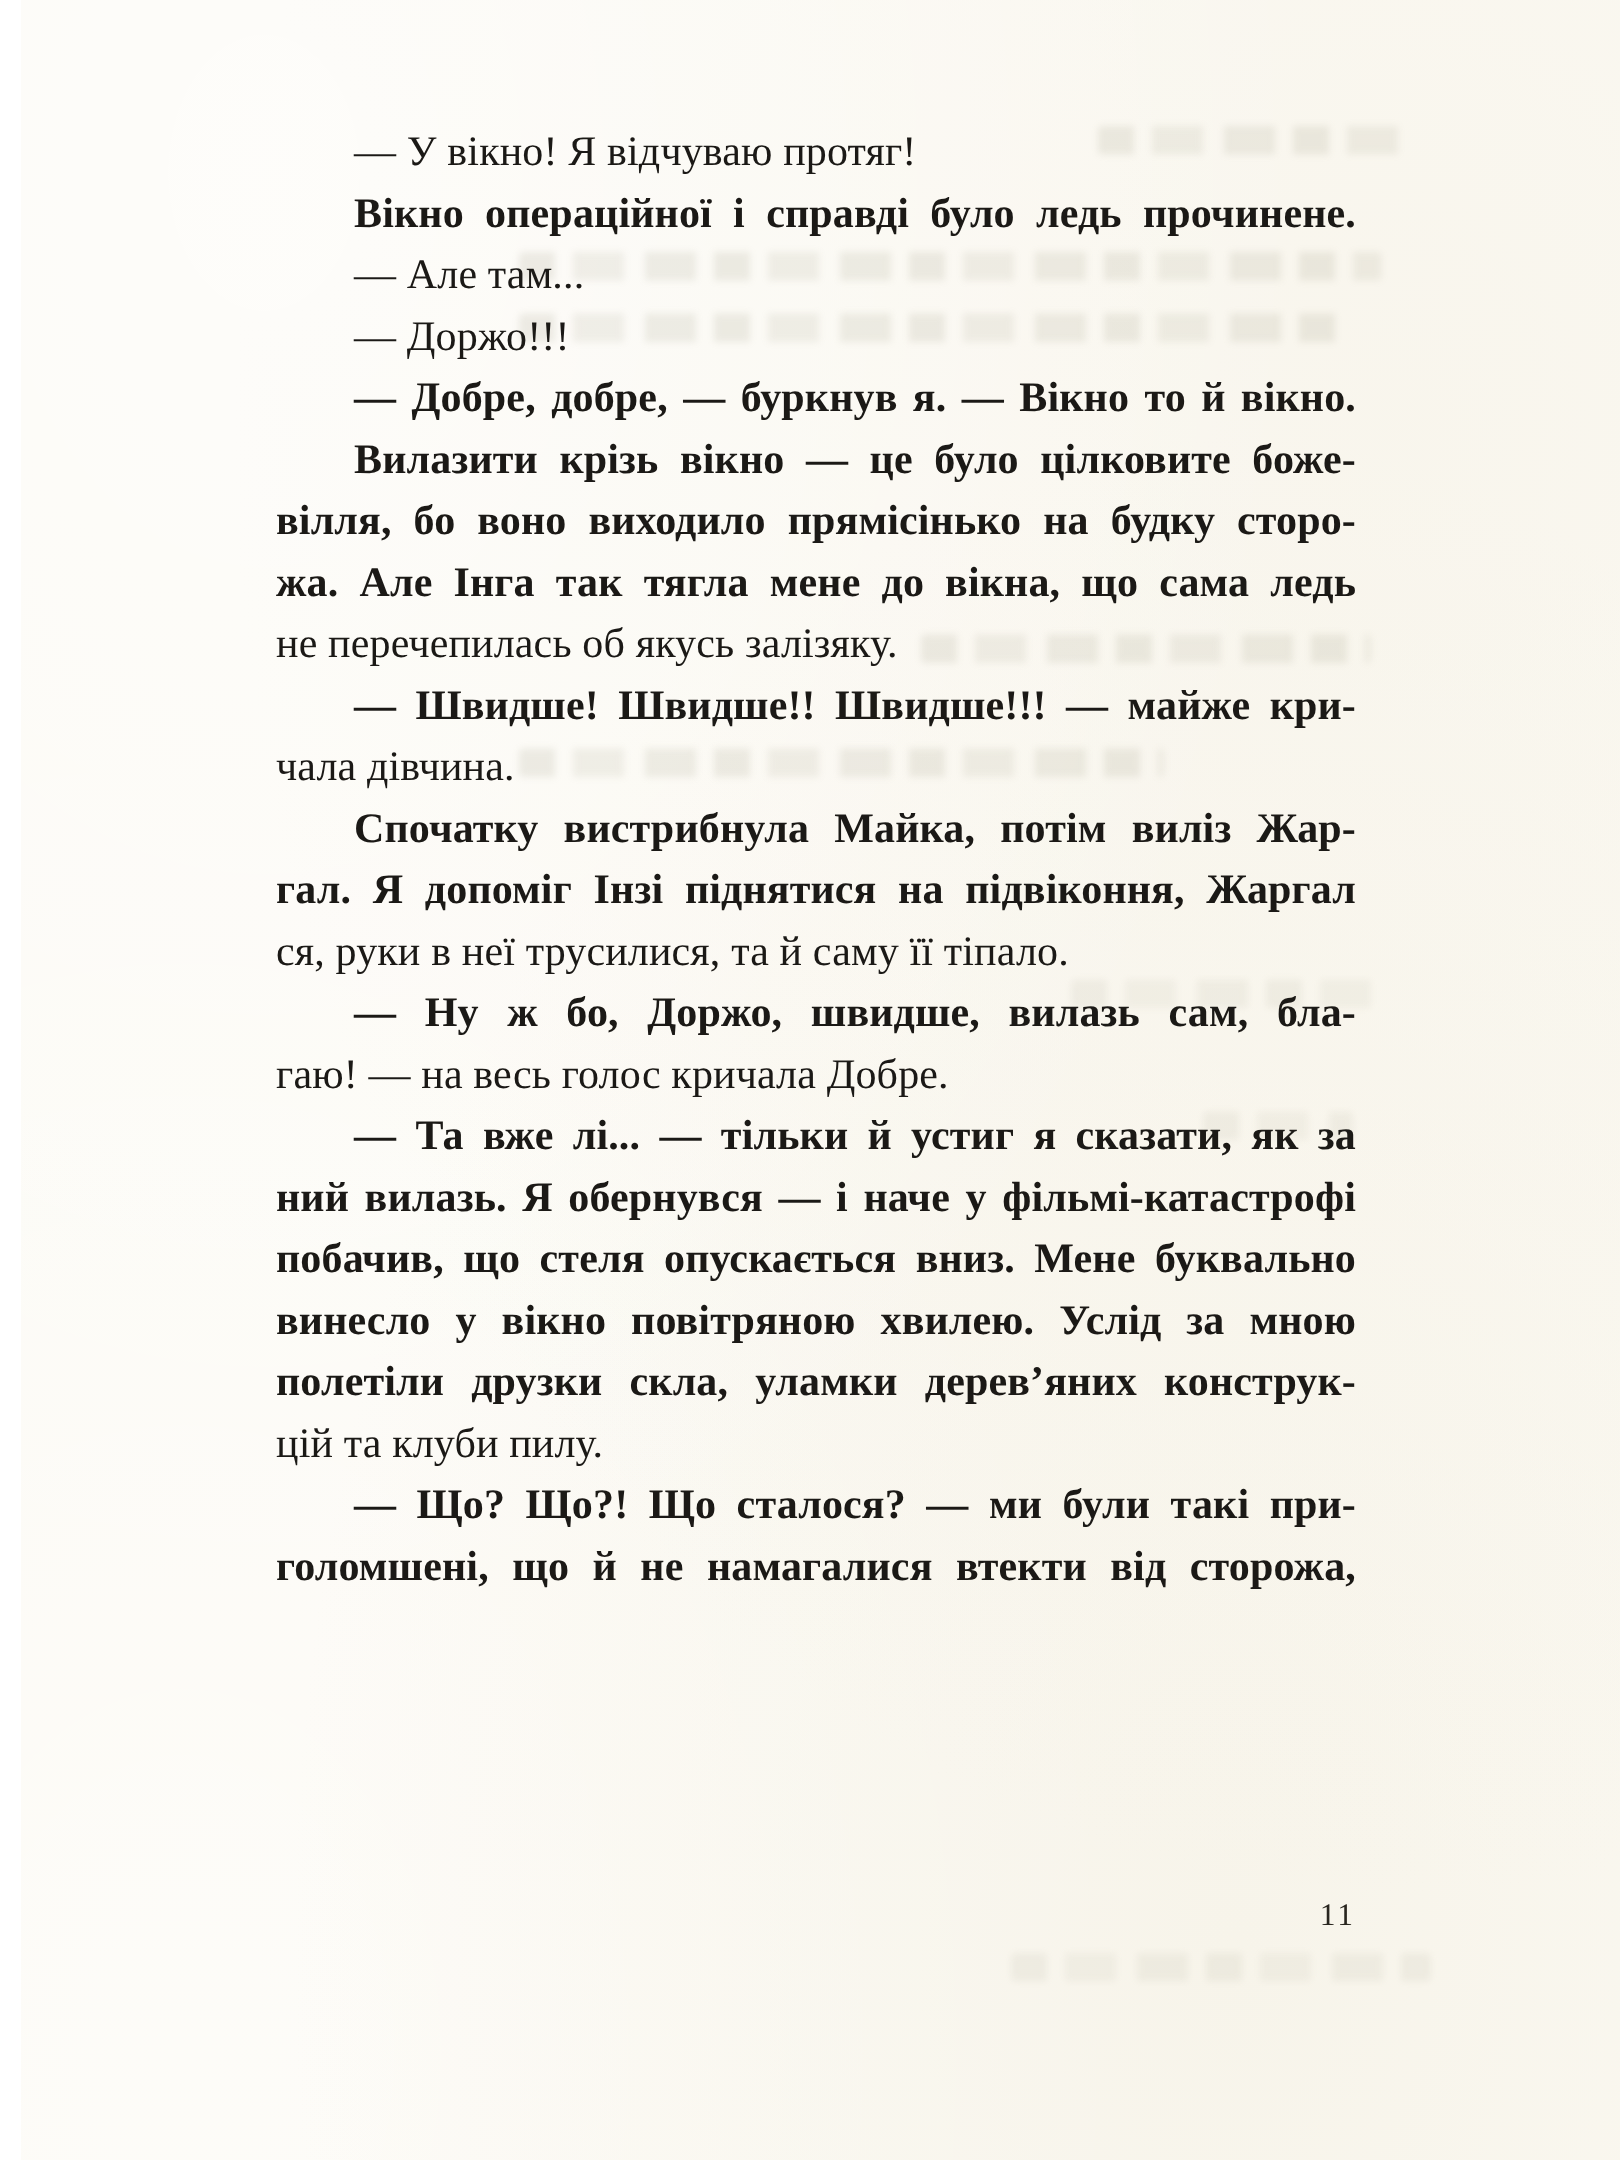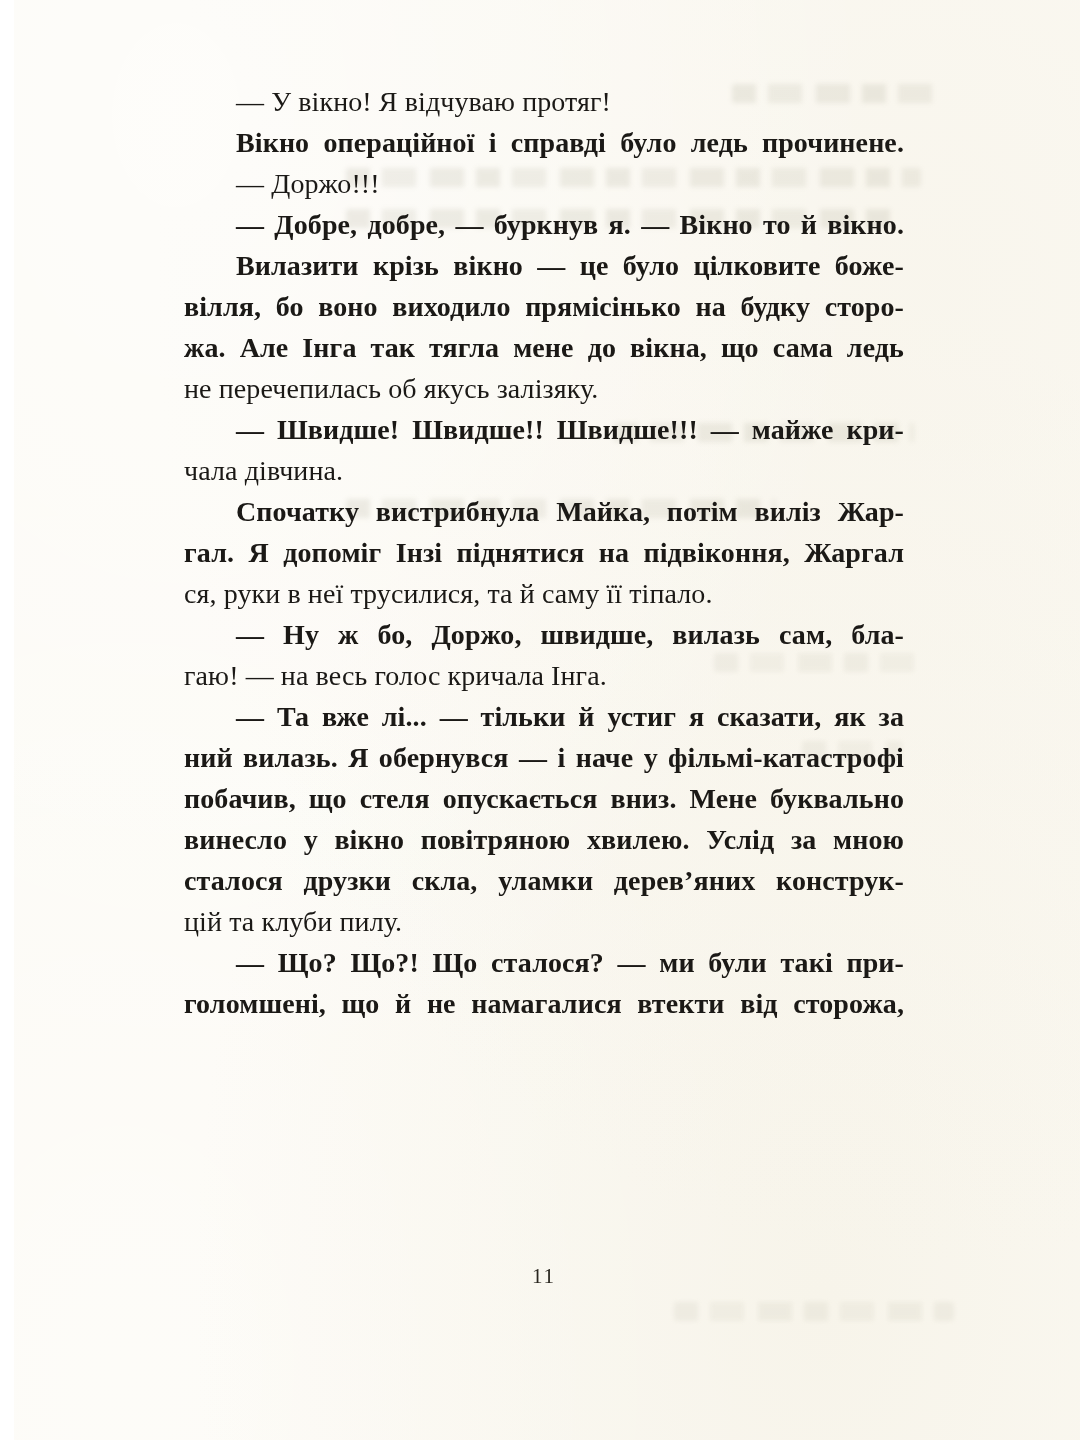--- a/index.html
+++ b/index.html
@@ -40,21 +40,21 @@
     -moz-text-align-last: justify;
   }
   .line.indent {
     text-indent: 52px;
   }
   .page-number {
     position: absolute;
     left: 170px;
     top: 1264px;
     width: 720px;
-    text-align: center;
+    text-align: right;
     font-size: 21px;
     letter-spacing: 2px;
     color: #29261f;
   }
   
   .ghost {
     position: absolute;
     height: 19px;
     border-radius: 3px;
     filter: blur(2.5px);
@@ -81,37 +81,38 @@
   <div class="ghost" style="left:332px; top:209px; width:553px;"></div>
   <div class="ghost" style="left:600px; top:423px; width:300px;"></div>
   <div class="ghost" style="left:332px; top:499px; width:430px;"></div>
   <div class="ghost faint" style="left:700px; top:653px; width:205px;"></div>
   <div class="ghost faint" style="left:788px; top:741px; width:100px;"></div>
   <div class="ghost faint" style="left:660px; top:1302px; width:280px;"></div>
 
   <div id="text-block" class="text-block">
       <div class="line indent">— У вікно! Я відчуваю протяг!</div>
       <div class="line indent fill">Вікно операційної і справді було ледь прочинене.</div>
+      <div class="line indent">— Але там...</div>
       <div class="line indent">— Доржо!!!</div>
       <div class="line indent fill">— Добре, добре, — буркнув я. — Вікно то й вікно.</div>
       <div class="line indent fill">Вилазити крізь вікно — це було цілковите боже-</div>
       <div class="line fill">вілля, бо воно виходило прямісінько на будку сторо-</div>
       <div class="line fill">жа. Але Інга так тягла мене до вікна, що сама ледь</div>
       <div class="line">не перечепилась об якусь залізяку.</div>
       <div class="line indent fill">— Швидше! Швидше!! Швидше!!! — майже кри-</div>
       <div class="line">чала дівчина.</div>
       <div class="line indent fill">Спочатку вистрибнула Майка, потім виліз Жар-</div>
       <div class="line fill">гал. Я допоміг Інзі піднятися на підвіконня, Жаргал</div>
       <div class="line">ся, руки в неї трусилися, та й саму її тіпало.</div>
       <div class="line indent fill">— Ну ж бо, Доржо, швидше, вилазь сам, бла-</div>
-      <div class="line">гаю! — на весь голос кричала Інга.</div>
+      <div class="line">гаю! — на весь голос кричала Добре.</div>
       <div class="line indent fill">— Та вже лі... — тільки й устиг я сказати, як за</div>
       <div class="line fill">ний вилазь. Я обернувся — і наче у фільмі-катастрофі</div>
       <div class="line fill">побачив, що стеля опускається вниз. Мене буквально</div>
       <div class="line fill">винесло у вікно повітряною хвилею. Услід за мною</div>
-      <div class="line fill">сталося друзки скла, уламки дерев’яних конструк-</div>
+      <div class="line fill">полетіли друзки скла, уламки дерев’яних конструк-</div>
       <div class="line">цій та клуби пилу.</div>
       <div class="line indent fill">— Що? Що?! Що сталося? — ми були такі при-</div>
       <div class="line fill">голомшені, що й не намагалися втекти від сторожа,</div>
     </div>
 
   <div class="page-number">11</div>
 </div>
 
 </body></html>

